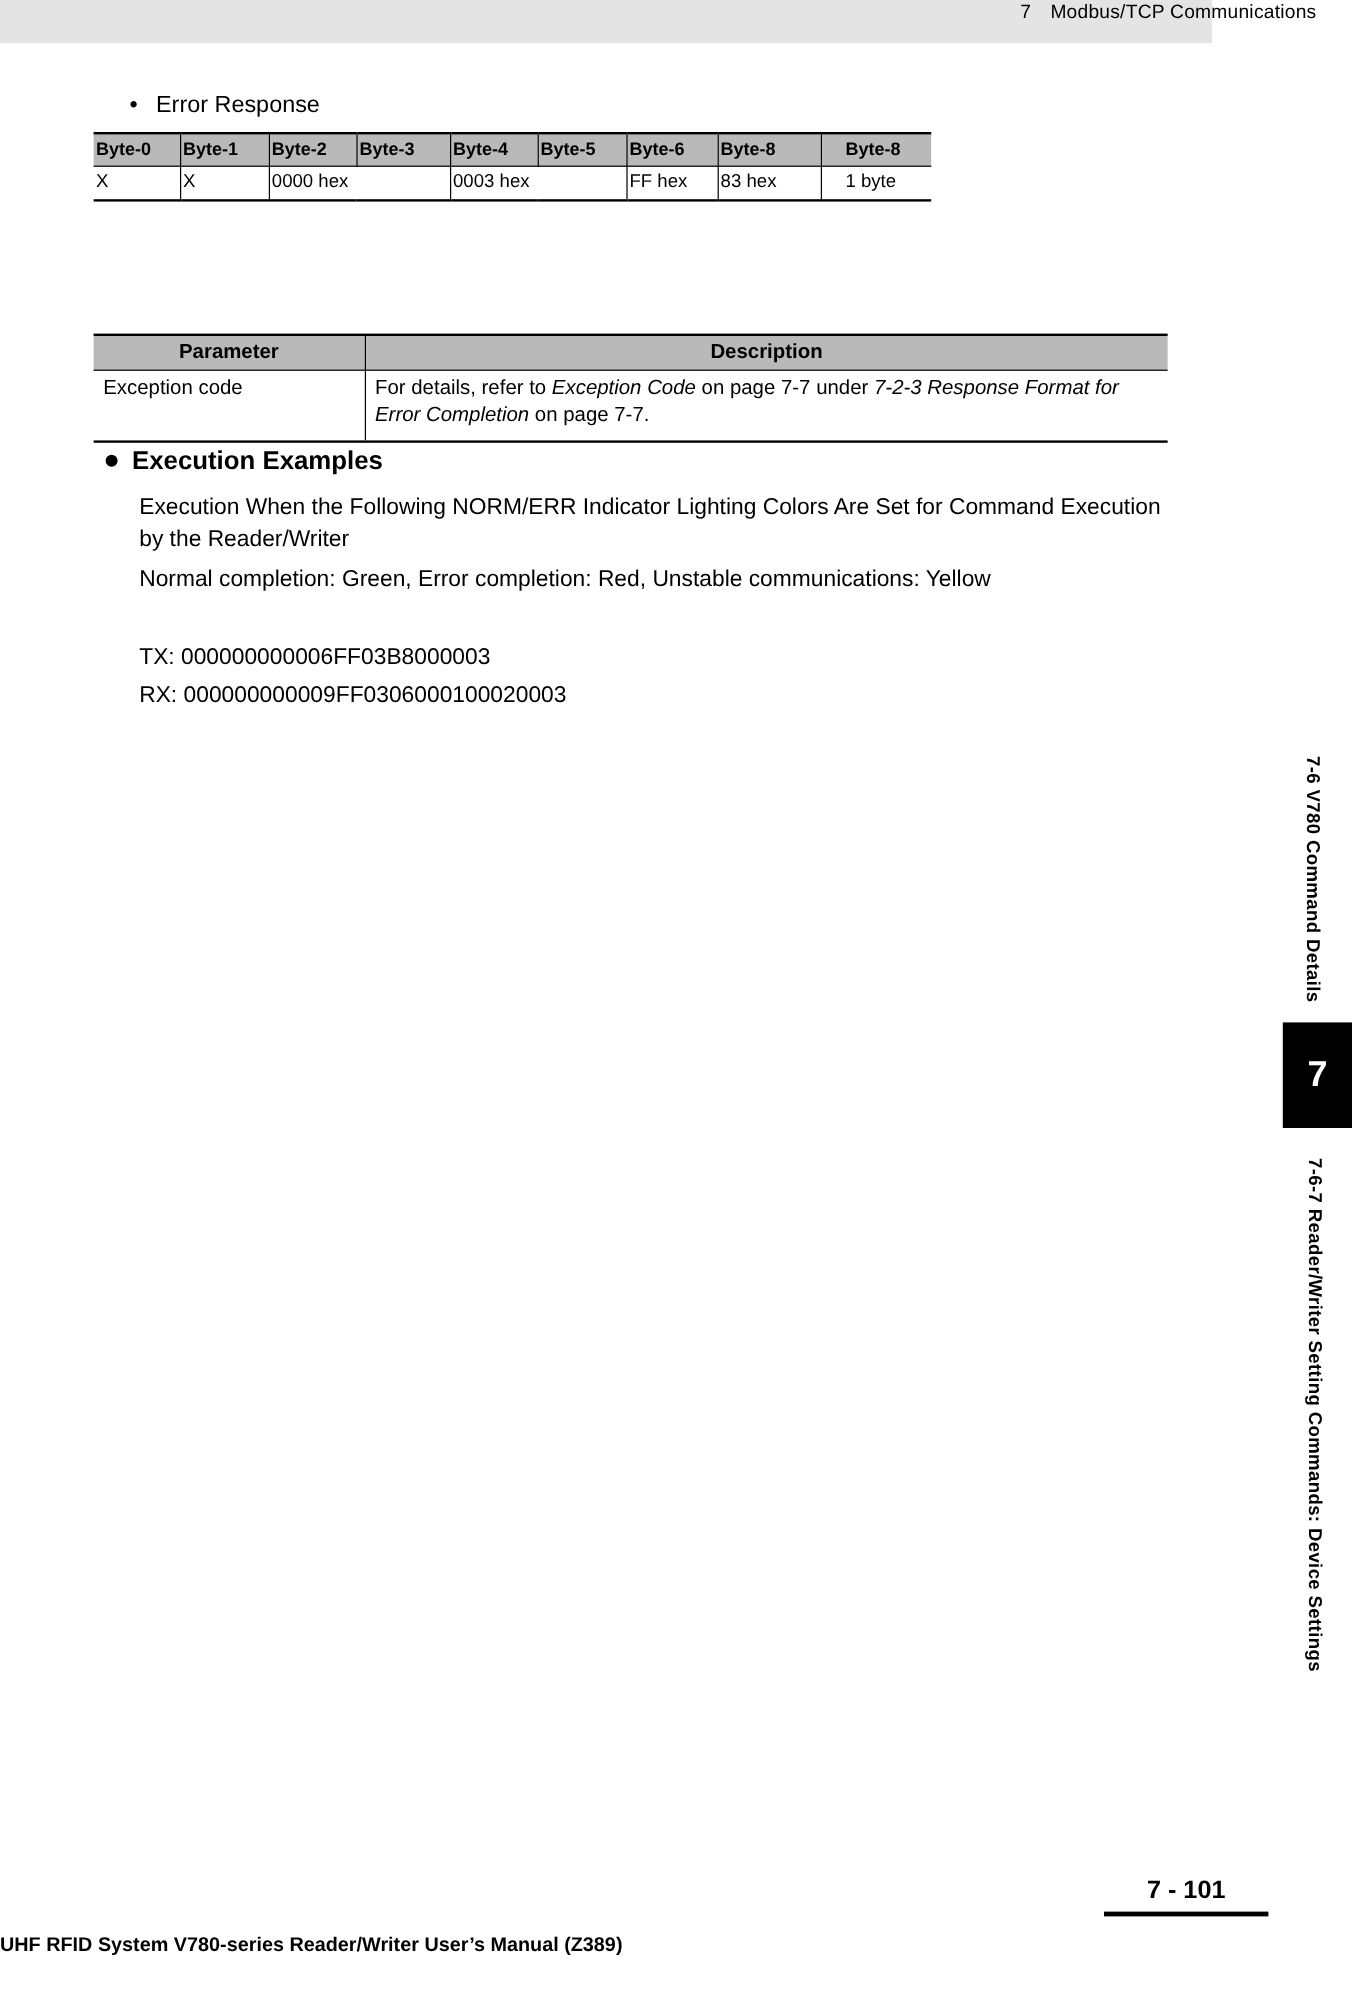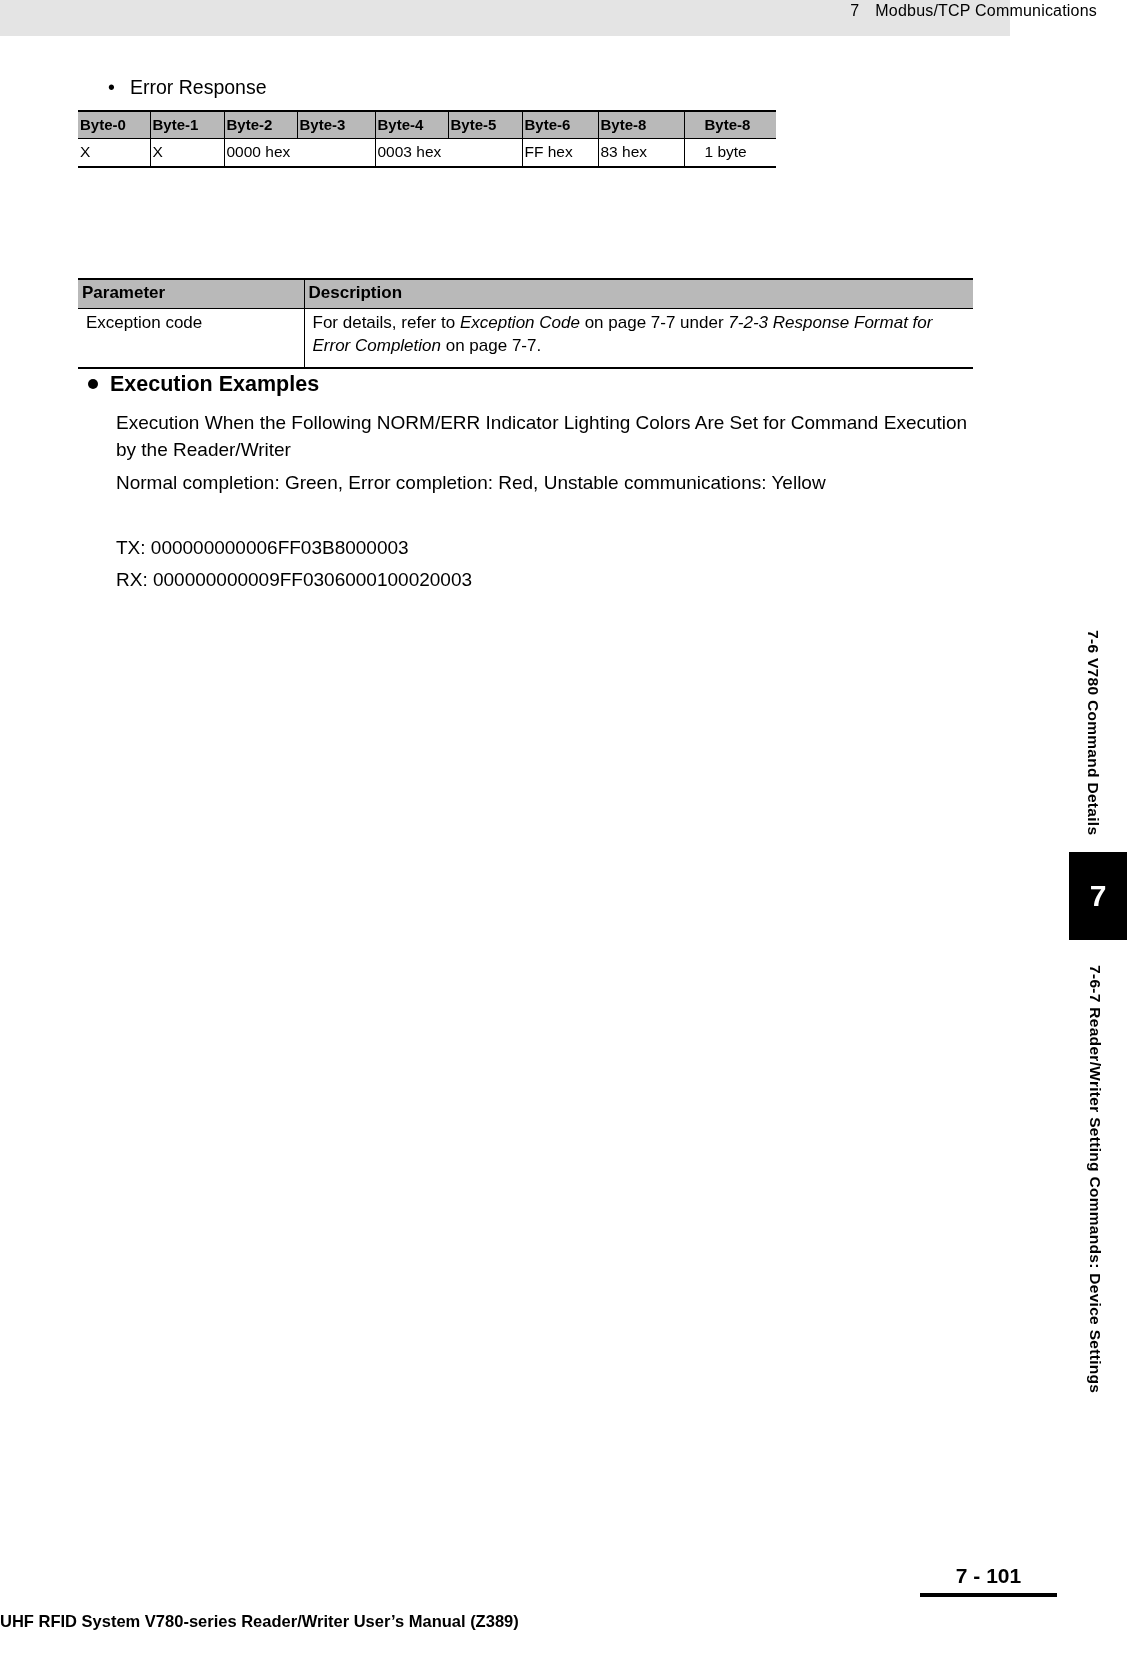--- a/index.html
+++ b/index.html
@@ -102,21 +102,21 @@
   .param-table th,
   .param-table td {
     vertical-align: top;
     padding: 3px 8px;
     line-height: 1.35;
   }
   .param-table thead th {
     background: #b9b9b9;
     font-weight: bold;
     font-size: 17px;
-    text-align: left;
+    text-align: center;
     border-top: 2px solid #000;
     border-bottom: 1px solid #000;
     height: 24px;
     padding: 2px 4px;
   }
   .param-table thead th.c1 { border-right: 1px solid #000; }
   .param-table tbody td {
     border-bottom: 2px solid #000;
     height: 52px;
   }

